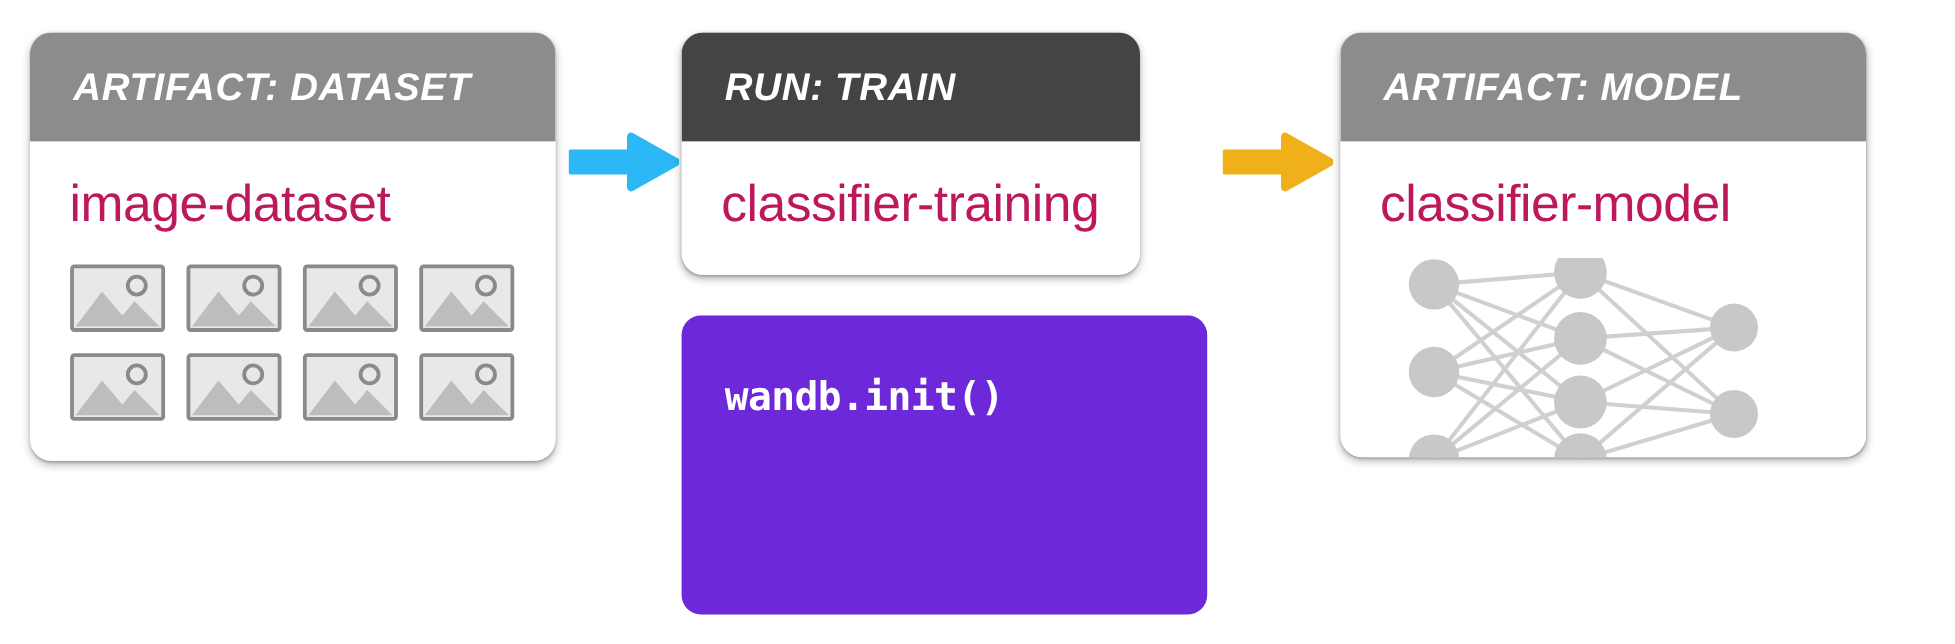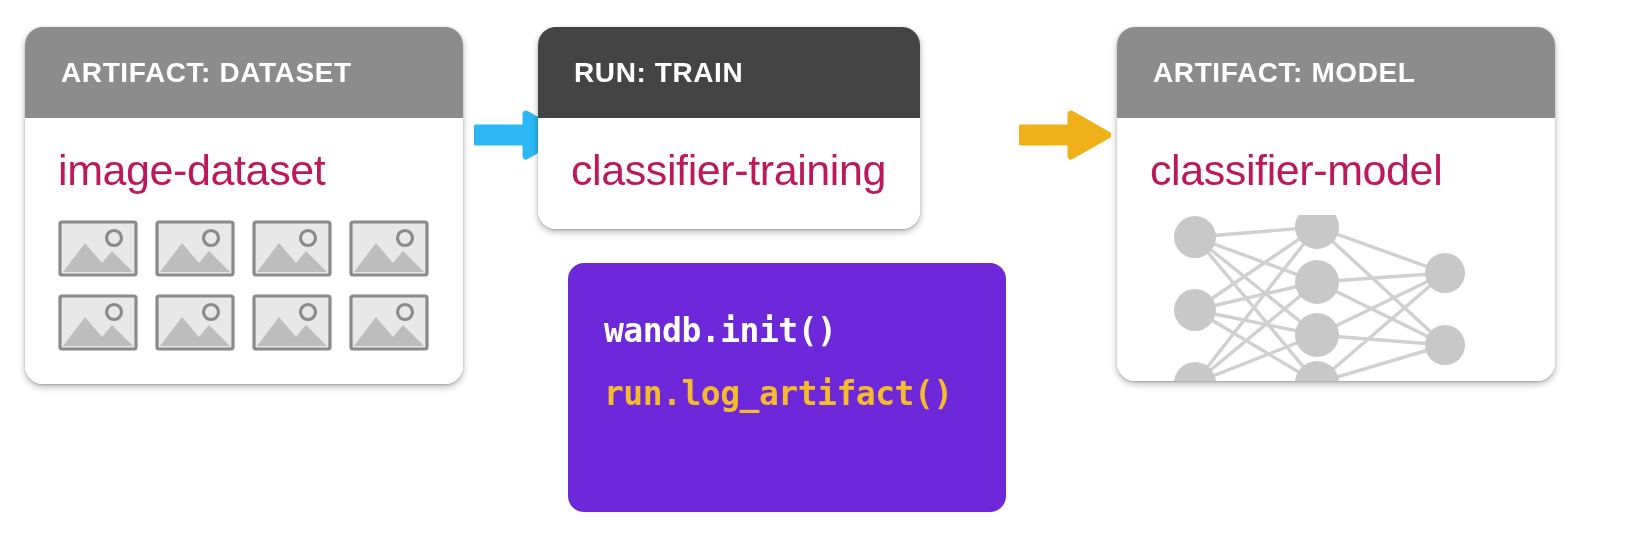--- a/index.html
+++ b/index.html
@@ -36,24 +36,25 @@
     height: 91px;
     display: flex;
     align-items: center;
     box-sizing: border-box;
     padding-left: 36px;
   }
   .card-header.gray  { background: #8c8c8c; }
   .card-header.dark  { background: #444444; }
   .card-header-title {
     color: #ffffff;
-    font-size: 28px;
+    font-size: 32px;
     font-weight: bold;
     letter-spacing: 0.6px;
     white-space: nowrap;
+    font-style: italic;
   }
   .card-body {
     position: relative;
     background: #ffffff;
     height: calc(100% - 91px);
   }
   .card-name {
     position: absolute;
     left: 33px;
     color: #be185d;
@@ -61,21 +62,21 @@
     font-weight: normal;
     letter-spacing: -0.4px;
     white-space: nowrap;
   }
 
   
   #card-dataset { left: 25px; top: 27px; width: 438px; height: 357px; }
   #card-dataset .card-name { top: 28px; }
 
   
-  #card-run { left: 538px; top: 27px; width: 382px; height: 202px; }
+  #card-run { left: 568px; top: 27px; width: 382px; height: 202px; }
   #card-run .card-name { top: 28px; text-align: right; }
 
   
   #card-model { left: 1117px; top: 27px; width: 438px; height: 354px; }
   #card-model .card-name { top: 28px; }
 
   
   .thumb-grid {
     position: absolute;
     left: 33px;
@@ -201,21 +202,20 @@
     <div class="card-header dark">
       <span class="card-header-title">RUN: TRAIN</span>
     </div>
     <div class="card-body">
       <div class="card-name">classifier-training</div>
     </div>
   </div>
 
   <div id="code-block">
     <div class="code-line white">wandb.init()</div>
-    <div class="code-line amber">run.log_artifact()</div>
   </div>
 
   <svg class="arrow" id="arrow-2" viewBox="0 0 92 56">
     <path d="M2 21 H52 V7 L89 28 L52 49 V35 H2 Z" fill="#efb01a" stroke="#efb01a" stroke-width="7" stroke-linejoin="round"></path>
   </svg>
 
   <div class="card" id="card-model">
     <div class="card-header gray">
       <span class="card-header-title">ARTIFACT: MODEL</span>
     </div>

